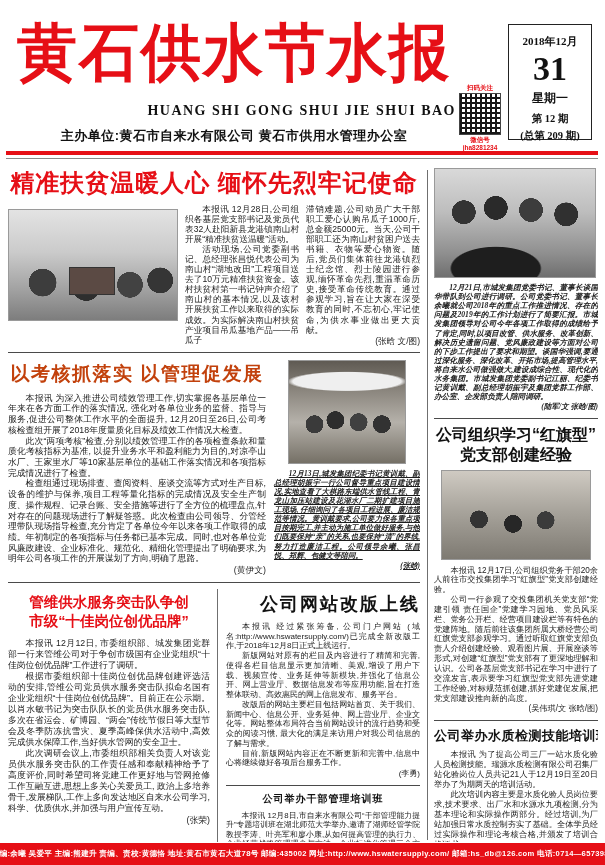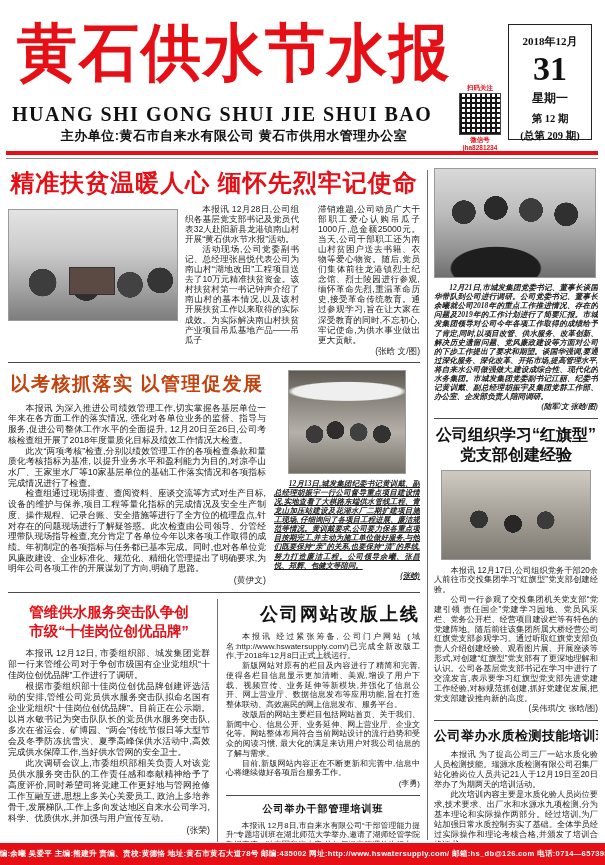--- a/index.html
+++ b/index.html
@@ -3,22 +3,22 @@
 <meta charset="utf-8">
 <style>
   html,body{margin:0;padding:0;background:#e9e9e9;}
   .page{position:relative;width:605px;height:865px;background:#ffffff;margin:0 auto;
         font-family:"Liberation Sans",sans-serif;color:#1c1c1c;overflow:hidden;}
 
   
   .mast-title{position:absolute;left:12px;top:4px;width:444px;text-align:center;
     font-family:"DejaVu Serif",serif;font-weight:bold;font-size:60px;line-height:96px;
     color:#e60f16;letter-spacing:2px;white-space:nowrap;transform:scaleY(1.04);}
-  .mast-en{position:absolute;left:12px;top:103px;width:444px;text-align:left;
-    font-family:"Liberation Serif",serif;font-weight:bold;font-size:20px;letter-spacing:1.5px;color:#111;}
+  .mast-en{position:absolute;left:12px;top:103px;width:444px;text-align:right;
+    font-family:"Liberation Serif",serif;font-weight:bold;font-size:14px;letter-spacing:1.5px;color:#111;}
   .mast-sponsor{position:absolute;left:12px;top:127px;width:444px;text-align:center;
     font-weight:bold;font-size:13px;color:#111;letter-spacing:0.5px;}
   .qr-wrap{position:absolute;left:455px;top:84px;width:50px;text-align:center;}
   .qr-label,.qr-id{font-size:6.5px;color:#e60f16;font-weight:bold;line-height:8px;}
   .qr-box{width:40px;height:40px;margin:1px auto;border:1px solid #444;background:
     repeating-linear-gradient(0deg,#161616 0 2px,transparent 2px 5px),
     repeating-linear-gradient(90deg,#161616 0 2px,#fdfdfd 2px 5px);}
   .datebox{position:absolute;left:508px;top:24px;width:82px;height:114px;border:1.5px solid #222;
     text-align:center;font-family:"Liberation Serif",serif;color:#111;}
   .db-month{font-size:11px;font-weight:bold;margin-top:9px;}
@@ -70,21 +70,21 @@
     radial-gradient(circle 9px at 48% 60%, #272727 98%, transparent),
     radial-gradient(circle 9px at 70% 56%, #3b3b3b 98%, transparent),
     linear-gradient(180deg,#cfcac2 0%,#a8a49c 45%,#7e7a72 100%);}
 
   
   .a1-head{color:#e60f16;font-weight:bold;font-size:24px;line-height:28px;text-align:center;
     letter-spacing:1px;white-space:nowrap;margin:3px 0 7px;}
   .a1-row{display:flex;gap:7px;}
   .a1-photo{width:170px;height:112px;flex:none;margin-top:5px;}
   .a1-col{flex:1;font-size:8.6px;line-height:1.17;}
-  .a1-col.cont p:first-child{text-indent:0;margin-left:12px;}
+  .a1-col.cont p:first-child{text-indent:0;}
 
   
   .band2{display:flex;gap:8px;}
   .a2{width:258px;flex:none;}
   .a2-head{font-size:19px;font-weight:bold;text-align:center;letter-spacing:1.5px;
     white-space:nowrap;margin:2px 0 6px;color:#c2410c;}
   .a2-body{font-size:8.8px;line-height:1.22;}
   .midphoto{flex:1;padding-top:1px;text-decoration:underline;}
   .mid-photo{width:118px;height:104px;margin:0 auto 5px;}
   .cap-mid{font-size:7.4px;line-height:1.23;}
@@ -149,21 +149,21 @@
 
   <div class="col-left">
 
     <div>
       <div class="a1-head">精准扶贫温暖人心  缅怀先烈牢记使命</div>
       <div class="a1-row">
         <div class="photo photo-p1 a1-photo">
           <div class="photo-sign"></div>
         </div>
         <div class="a1-col body">
-            <p>本报讯 12月28日,公司组织各基层党支部书记及党员代表32人赴阳新县龙港镇南山村开展“黄石供水节水报”活动。</p>
+            <p>本报讯 12月28日,公司组织各基层党支部书记及党员代表32人赴阳新县龙港镇南山村开展“精准扶贫送温暖”活动。</p>
             <p>活动现场,公司党委副书记、总经理张昌悦代表公司为南山村“湖地改田”工程项目送去了10万元精准扶贫资金。该村扶贫村第一书记钟声介绍了南山村的基本情况,以及该村开展扶贫工作以来取得的实际成效。为实际解决南山村扶贫产业项目吊瓜基地产品——吊瓜子</p>
           </div>
         <div class="a1-col body cont">
           <div>
               <p>滞销难题,公司动员广大干部职工爱心认购吊瓜子1000斤,总金额25000元。当天,公司干部职工还为南山村贫困户送去书籍、衣物等爱心物资。随后,党员们集体前往龙港镇烈士纪念馆、烈士陵园进行参观,缅怀革命先烈,重温革命历史,接受革命传统教育。通过参观学习,旨在让大家在深受教育的同时,不忘初心,牢记使命,为供水事业做出更大贡献。</p>
             </div>
           <div class="byline">(张晗 文/图)</div>
         </div>
       </div>
     </div>

